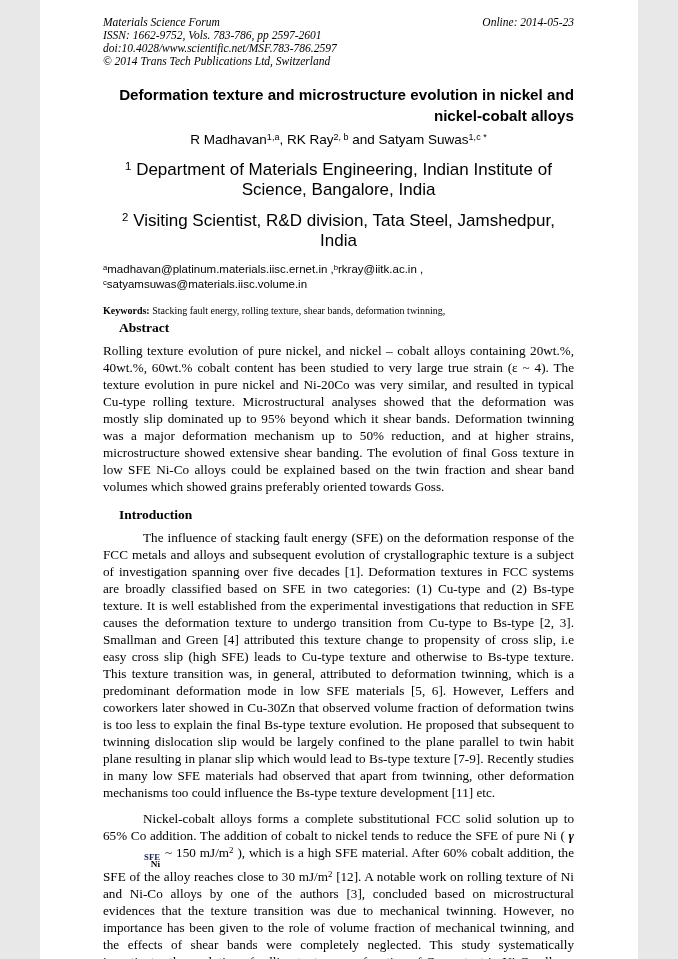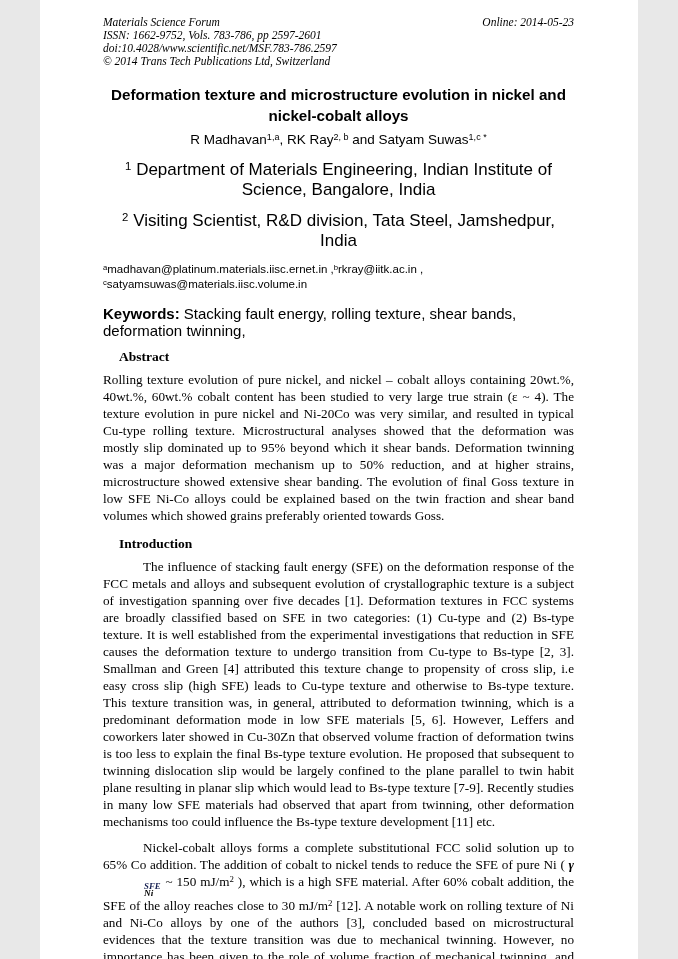--- a/index.html
+++ b/index.html
@@ -26,21 +26,21 @@
     font-family: "Liberation Serif", "DejaVu Serif", serif;
   }
   .pub-left div { white-space: nowrap; }
   .pub-right { white-space: nowrap; text-align: right; }
   
   .title {
     font-family: "Liberation Sans", "DejaVu Sans", sans-serif;
     font-weight: bold;
     font-size: 15.2px;
     line-height: 21px;
-    text-align: center;
+    text-align: right;
     margin: 16px auto 6px;
     max-width: 560px;
   }
   .authors {
     font-family: "Liberation Sans", "DejaVu Sans", sans-serif;
     font-size: 13.5px;
     text-align: center;
     margin: 0 0 13px;
   }
   .affil {
@@ -50,23 +50,23 @@
     margin: 0 0 11px;
   }
   .emails {
     font-family: "Liberation Sans", "DejaVu Sans", sans-serif;
     font-size: 11.5px;
     line-height: 15px;
     text-align: left;
     margin: 0 0 13px;
   }
   .keywords {
-    font-family: Liberation Sans, sans-serif;
-    font-size: 15px;
-    margin: 0 0 10px;
+    font-family: Liberation Serif, serif;
+    font-size: 10px;
+    margin: 0 0 4px;
   }
   .kw-label { font-weight: bold; }
   
   .section-heading {
     font-family: "Liberation Serif", "DejaVu Serif", serif;
     font-size: 13.5px;
     font-weight: bold;
     margin: 0 16px 6px;
   }
   .body-par {
@@ -85,23 +85,22 @@
     top: -0.45em;
     line-height: 0;
   }
   .gamma { font-style: italic; font-weight: bold; }
   .stack {
     display: inline-flex;
     flex-direction: column;
     vertical-align: -0.30em;
     line-height: 0.8;
     font-size: 0.70em;
-    text-align: left;
+    text-align: right;
     margin: 0 1px;
-    font-style: italic;
   }
   .stack-top { font-weight: bold; color: #141e50; font-size: 0.95em; }
   .stack-bottom { font-weight: bold; }
 </style>
 </head>
 <body>
 
 <div class="page">
 
   <div class="pub-header">

